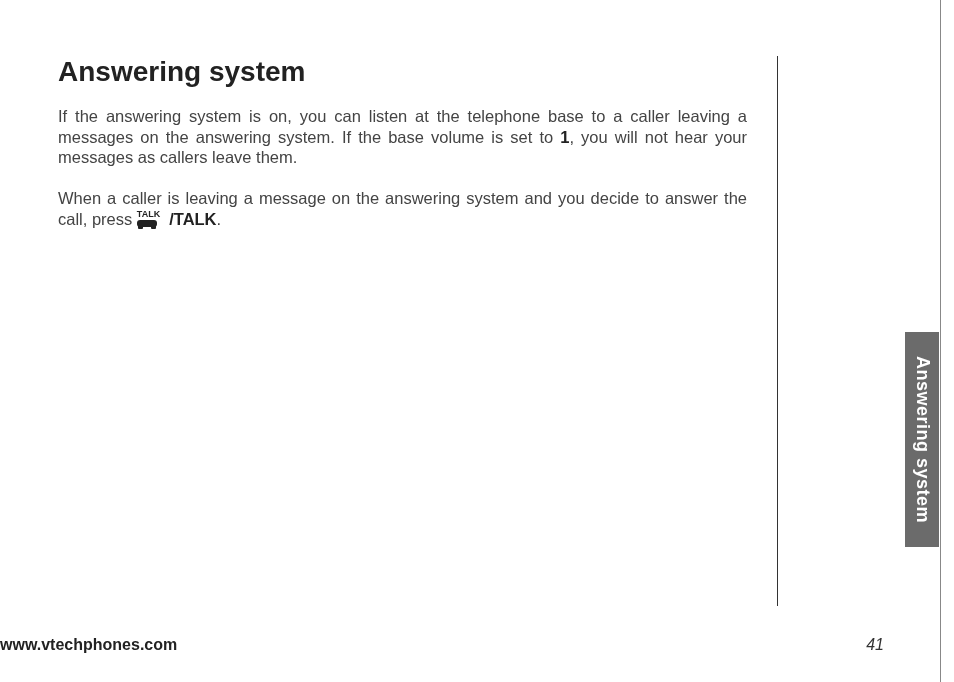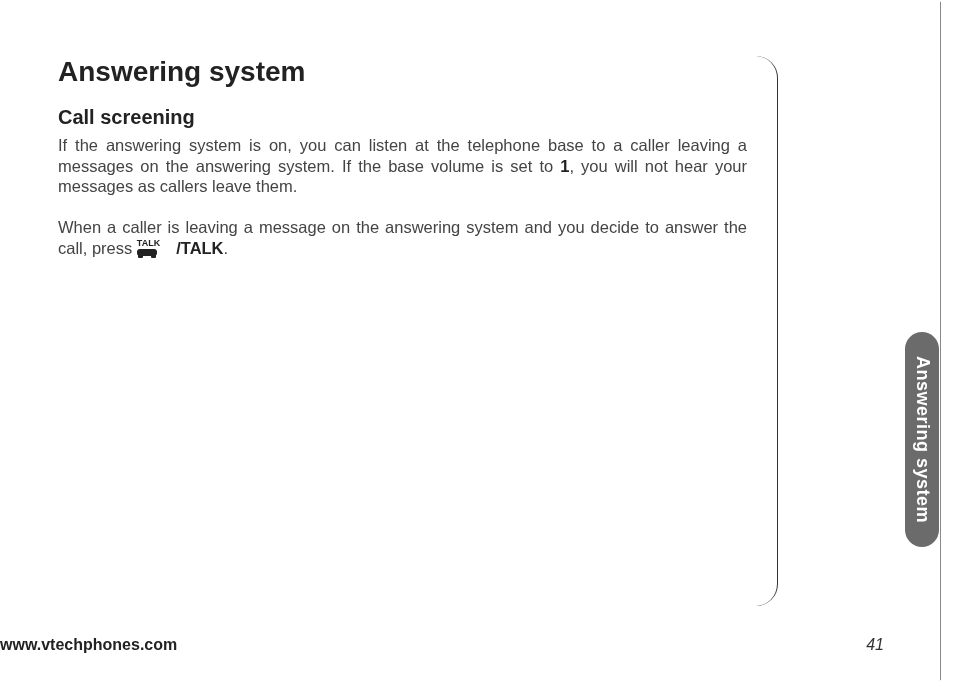--- a/index.html
+++ b/index.html
@@ -1,19 +1,18 @@
 <!DOCTYPE html>
 <html><head>
   <meta charset="utf-8">
   <style>
     * {
       margin: 0;
       padding: 0;
       box-sizing: border-box;
-      border-radius: 22px;
     }
     body {
       width: 954px;
       height: 682px;
       font-family: Arial, Helvetica, sans-serif;
       background: #ffffff;
       position: relative;
       color: #333;
     }
     .page-container {
@@ -51,21 +50,21 @@
     }
     .body-text .bold {
       font-weight: bold;
       color: #222;
     }
     .talk-wrapper {
       display: inline-block;
       position: relative;
       vertical-align: middle;
       line-height: 1;
-      margin-right: 16px;
+      margin-right: 9px;
       padding-bottom: 4px;
     }
     .talk-text {
       font-size: 9px;
       font-weight: bold;
       display: block;
       color: #222;
     }
     .talk-handset {
       display: block;
@@ -143,21 +142,20 @@
 <body>
 
 <div class="page-container">
 
   <div class="right-border"></div>
 
   <div class="content-area">
 
     <h1 class="main-title">Answering system</h1>
 
-    <h2 class="section-title">Call screening</h2>
     <p class="body-text">
       <span>If the answering system is on, you can listen at the telephone base to a caller leaving a messages on the answering system. If the base volume is set to </span><span class="bold">1</span><span>, you will not hear your messages as callers leave them.</span>
     </p>
 
     <p class="body-text">
       <span>When a caller is leaving a message on the answering system and you decide to answer the call, press </span><span class="talk-wrapper"><span class="talk-text">TALK</span><span class="talk-handset"></span></span><span class="bold">/TALK</span><span>.</span>
     </p>
 
   </div>
 

